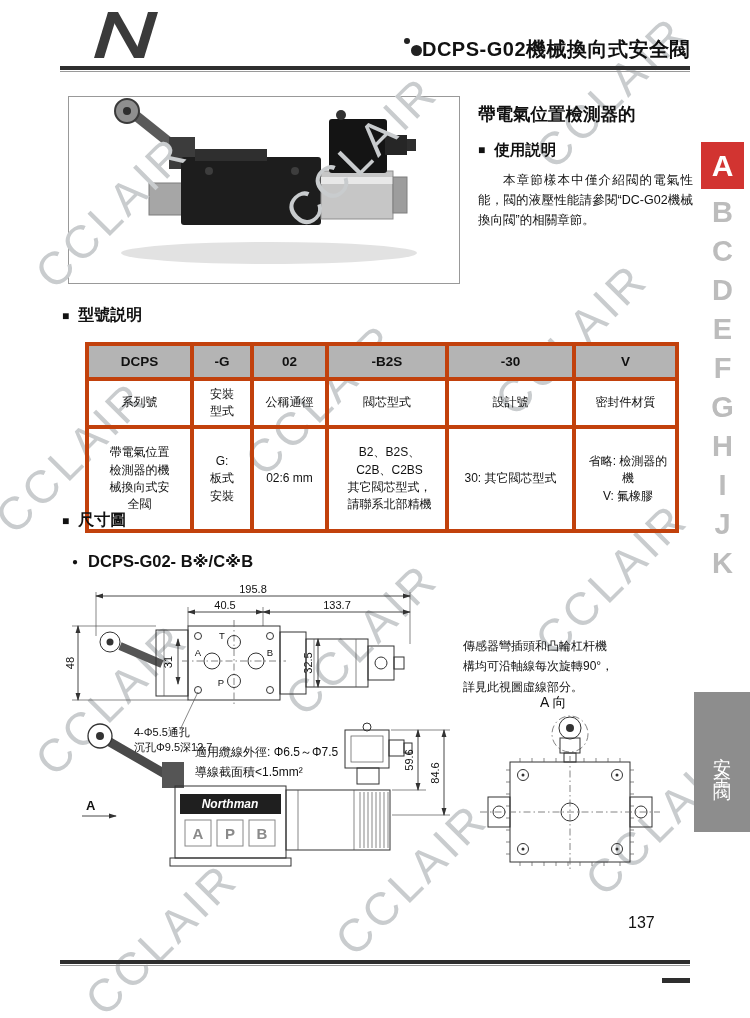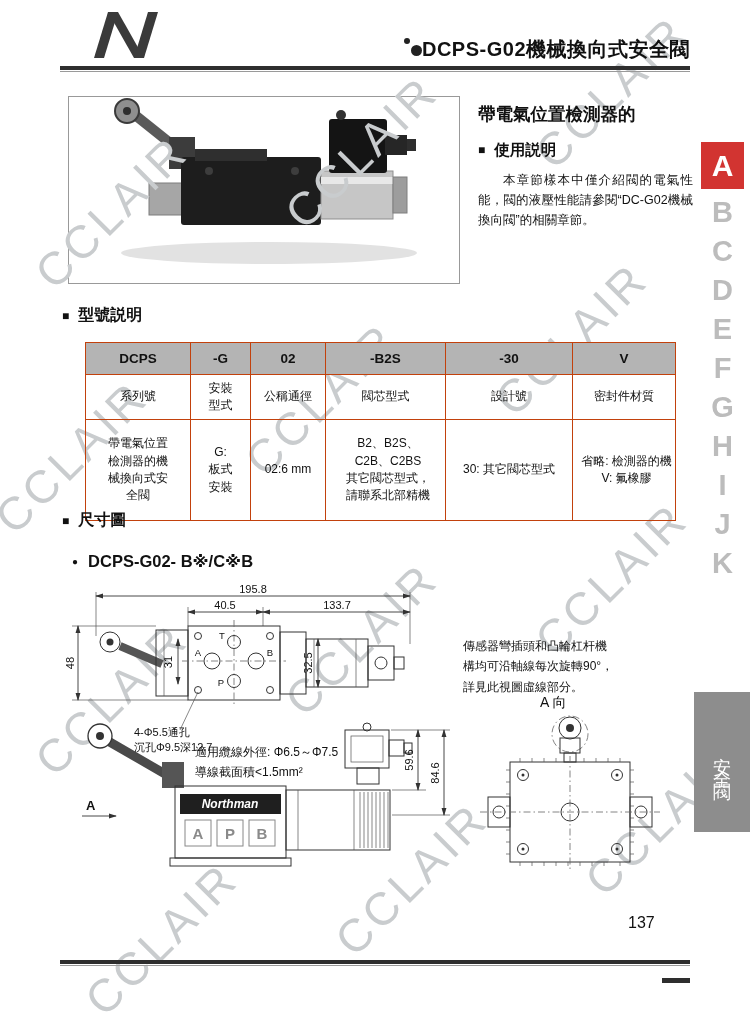--- a/index.html
+++ b/index.html
@@ -21,21 +21,21 @@
   .tab-a{position:absolute;left:701px;top:142px;width:43px;height:47px;background:#d23431;color:#fff;
     font-size:30px;font-weight:bold;display:flex;align-items:center;justify-content:center;z-index:2}
   .tab{position:absolute;left:701px;width:43px;height:38px;color:#bcbcbc;font-size:29px;font-weight:bold;
     display:flex;align-items:center;justify-content:center;z-index:2}
   .side-tab{position:absolute;left:694px;top:692px;width:56px;height:140px;background:#8d8d8d;color:#fff;
     font-size:18px;writing-mode:vertical-rl;text-orientation:upright;letter-spacing:13px;
     display:flex;align-items:center;justify-content:center;z-index:2}
   .sec-head{display:flex;align-items:center;gap:9px;font-size:16px;font-weight:bold}
   .sq{font-size:12px;line-height:1}
   .model-table{border-collapse:collapse;table-layout:fixed;width:590px;font-size:12px}
-  .model-table td{border:1px solid #c2410c;text-align:center;vertical-align:middle;padding:4px 3px;line-height:1.45}
+  .model-table td{border:4px solid #c2410c;text-align:center;vertical-align:middle;padding:4px 3px;line-height:1.45}
   .model-table .code td{background:#b4b4b4;font-weight:bold;font-size:13.5px;height:23px}
   .model-table .lbl td{height:36px}
   .model-table .det td{height:92px}
   .preline{white-space:pre-line}
   .tl{text-align:center;padding-left:8px !important}
   .model-label{display:flex;align-items:center;gap:10px;font-size:16.5px;font-weight:bold}
   .bullet{font-size:10px}
   .note{font-size:12px;line-height:1.7;white-space:pre-line}
   .aview-label{font-size:14px}
   .page-num{font-size:16px}

